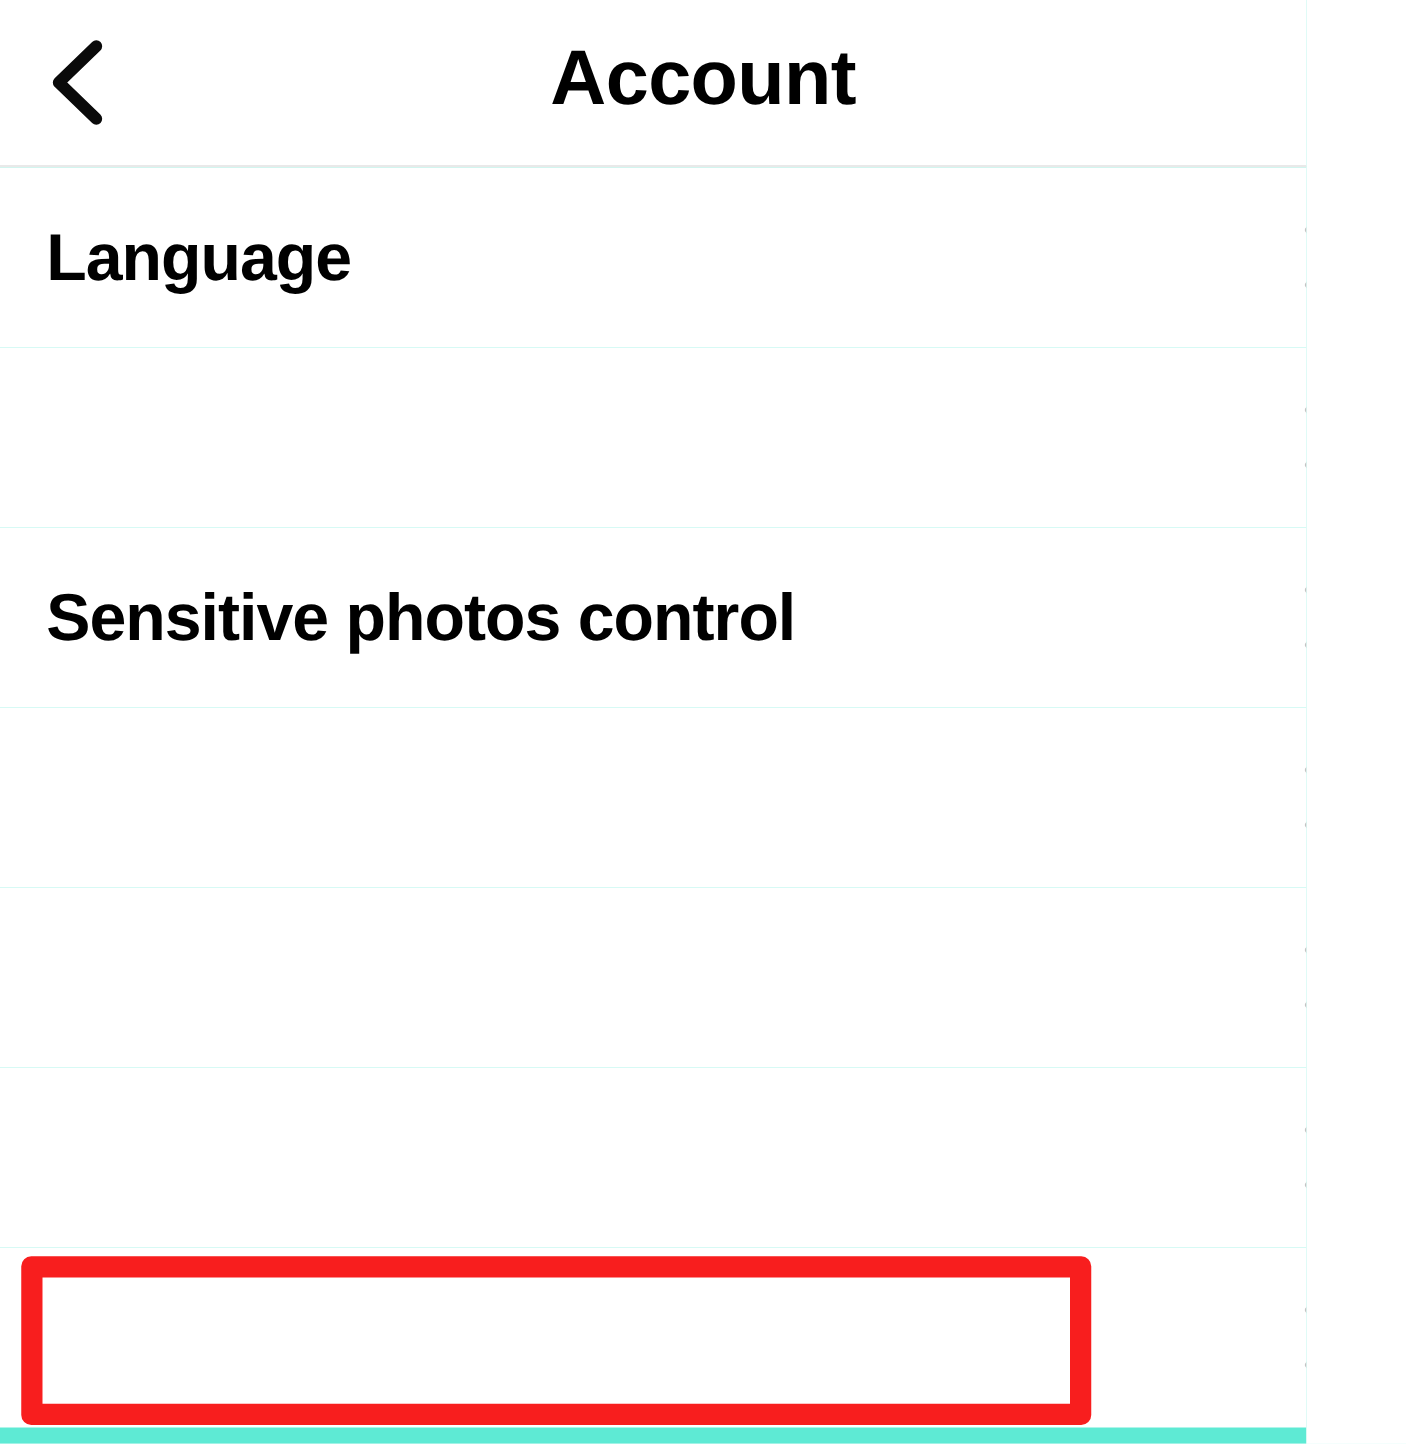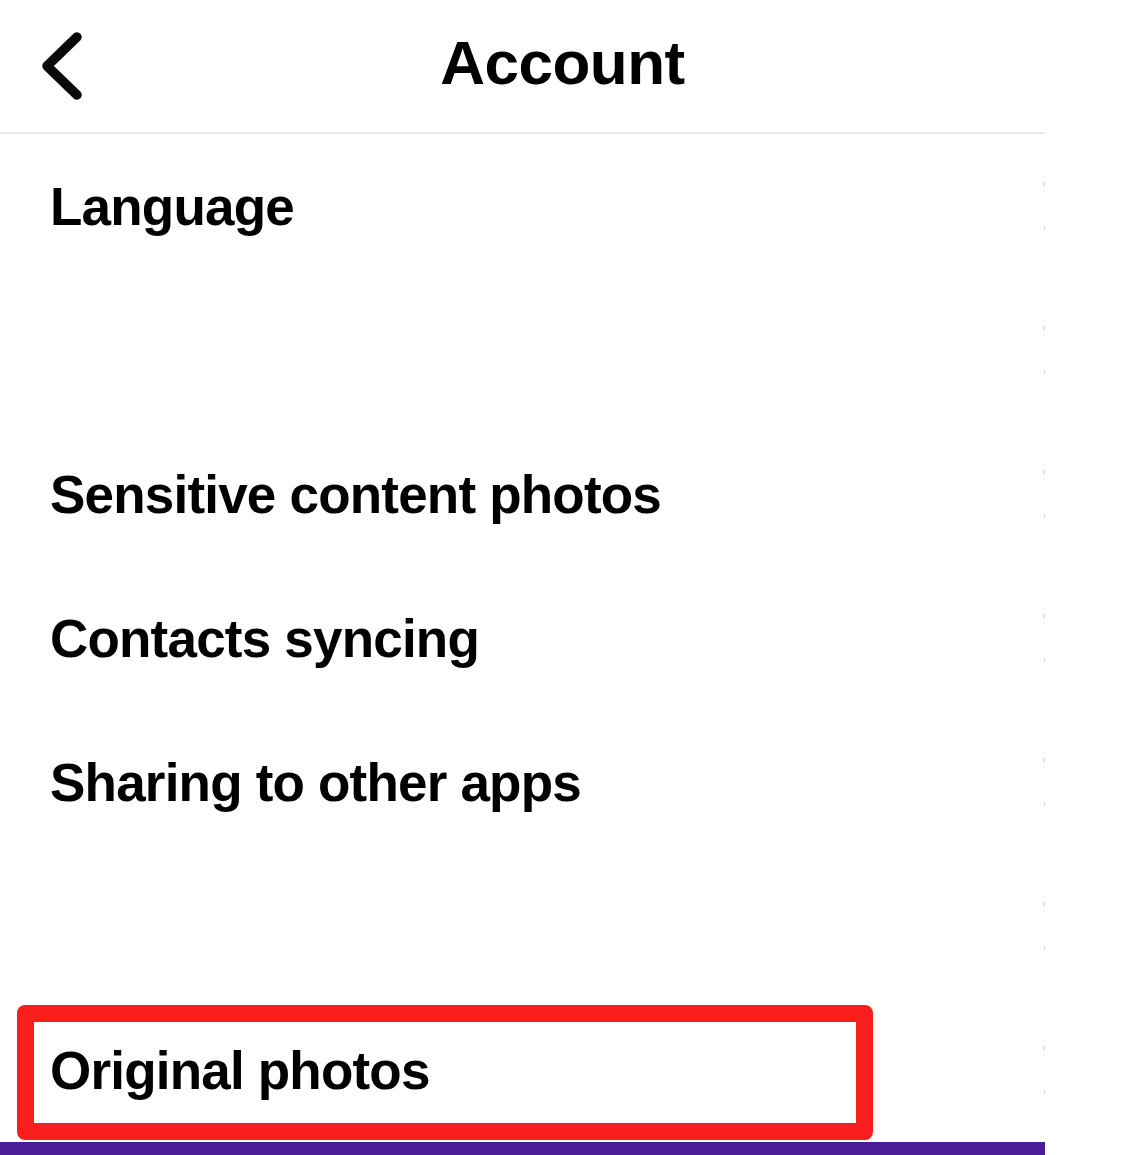--- a/index.html
+++ b/index.html
@@ -10,21 +10,21 @@
 
   body {
     font-family: "Liberation Sans", sans-serif;
     -webkit-font-smoothing: antialiased;
   }
 
   #screen {
     position: relative;
     width: 1045px;
     height: 1155px;
-    background: #4c1d95;
+    background: #5eead4;
     overflow: hidden;
   }
 
   
   #header {
     position: absolute;
     left: 0;
     top: 0;
     width: 1125px;
     height: 133px;
@@ -91,21 +91,21 @@
     height: 144px;
     display: flex;
     align-items: center;
     box-sizing: border-box;
     cursor: pointer;
     background: #ffffff;
   }
 
   .row-label {
     position: absolute;
-    left: 50px;
+    left: 37px;
     font-size: 53px;
     font-weight: 600;
     letter-spacing: -0.8px;
     color: #000000;
     line-height: 1;
     white-space: nowrap;
   }
 
   .row-chevron {
     position: absolute;
@@ -168,56 +168,53 @@
 
     <div class="list-row">
       <span class="row-chevron">
         <svg width="30" height="52" viewBox="0 0 30 52" fill="none" aria-hidden="true">
           <path d="M5 4 L25 26 L5 48" stroke="#c4c4c4" stroke-width="6" stroke-linecap="round" stroke-linejoin="round" fill="none"></path>
         </svg>
       </span>
     </div>
 
     <div class="list-row">
-      <span class="row-label">Sensitive content photos</span>
-      <span class="row-chevron">
-        <svg width="30" height="52" viewBox="0 0 30 52" fill="none" aria-hidden="true">
-          <path d="M5 4 L25 26 L5 48" stroke="#c4c4c4" stroke-width="6" stroke-linecap="round" stroke-linejoin="round" fill="none"></path>
-        </svg>
-      </span>
-    </div>
-
-    <div class="list-row">
-      <span class="row-label">Contacts syncing</span>
-      <span class="row-chevron">
-        <svg width="30" height="52" viewBox="0 0 30 52" fill="none" aria-hidden="true">
-          <path d="M5 4 L25 26 L5 48" stroke="#c4c4c4" stroke-width="6" stroke-linecap="round" stroke-linejoin="round" fill="none"></path>
-        </svg>
-      </span>
-    </div>
-
-    <div class="list-row">
-      <span class="row-label">Sharing to other apps</span>
-      <span class="row-chevron">
-        <svg width="30" height="52" viewBox="0 0 30 52" fill="none" aria-hidden="true">
-          <path d="M5 4 L25 26 L5 48" stroke="#c4c4c4" stroke-width="6" stroke-linecap="round" stroke-linejoin="round" fill="none"></path>
-        </svg>
-      </span>
-    </div>
-
-    <div class="list-row">
-      <span class="row-chevron">
-        <svg width="30" height="52" viewBox="0 0 30 52" fill="none" aria-hidden="true">
-          <path d="M5 4 L25 26 L5 48" stroke="#c4c4c4" stroke-width="6" stroke-linecap="round" stroke-linejoin="round" fill="none"></path>
-        </svg>
-      </span>
-    </div>
-
-    <div class="list-row">
-      <span class="row-label">Original photos</span>
+      <span class="row-label">Sensitive photos control</span>
+      <span class="row-chevron">
+        <svg width="30" height="52" viewBox="0 0 30 52" fill="none" aria-hidden="true">
+          <path d="M5 4 L25 26 L5 48" stroke="#c4c4c4" stroke-width="6" stroke-linecap="round" stroke-linejoin="round" fill="none"></path>
+        </svg>
+      </span>
+    </div>
+
+    <div class="list-row">
+      <span class="row-chevron">
+        <svg width="30" height="52" viewBox="0 0 30 52" fill="none" aria-hidden="true">
+          <path d="M5 4 L25 26 L5 48" stroke="#c4c4c4" stroke-width="6" stroke-linecap="round" stroke-linejoin="round" fill="none"></path>
+        </svg>
+      </span>
+    </div>
+
+    <div class="list-row">
+      <span class="row-chevron">
+        <svg width="30" height="52" viewBox="0 0 30 52" fill="none" aria-hidden="true">
+          <path d="M5 4 L25 26 L5 48" stroke="#c4c4c4" stroke-width="6" stroke-linecap="round" stroke-linejoin="round" fill="none"></path>
+        </svg>
+      </span>
+    </div>
+
+    <div class="list-row">
+      <span class="row-chevron">
+        <svg width="30" height="52" viewBox="0 0 30 52" fill="none" aria-hidden="true">
+          <path d="M5 4 L25 26 L5 48" stroke="#c4c4c4" stroke-width="6" stroke-linecap="round" stroke-linejoin="round" fill="none"></path>
+        </svg>
+      </span>
+    </div>
+
+    <div class="list-row">
       <span class="row-chevron">
         <svg width="30" height="52" viewBox="0 0 30 52" fill="none" aria-hidden="true">
           <path d="M5 4 L25 26 L5 48" stroke="#c4c4c4" stroke-width="6" stroke-linecap="round" stroke-linejoin="round" fill="none"></path>
         </svg>
       </span>
     </div>
 
   </div>
 
   <div id="highlight-box"></div>

